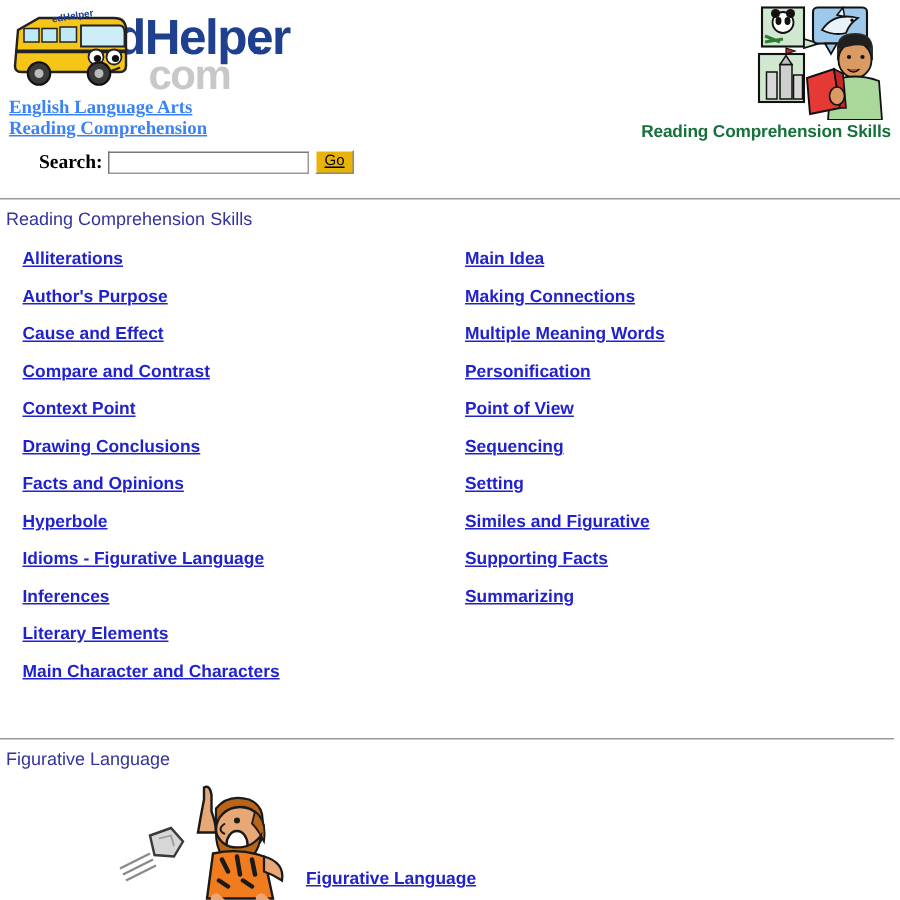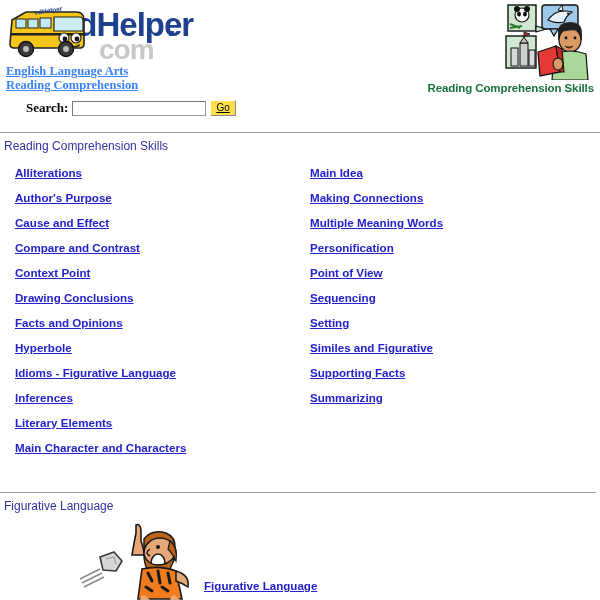--- a/index.html
+++ b/index.html
@@ -43,21 +43,21 @@
   .search-input {
     width: 134px; height: 15px;
     border: 1px solid #999; border-top-color:#767676; border-left-color:#767676;
     background: #fff; font-size: 11px; padding: 0 2px;
     font-family: "Liberation Sans", sans-serif;
   }
   .go-button {
     height: 16px; min-width: 24px;
     font-size: 10px; line-height: 1;
     font-family: "Liberation Sans", sans-serif;
-    background: #fde047;
+    background: #eab308;
     border: 1px solid #888;
     border-top-color: #fff; border-left-color: #fff;
     color: #000; padding: 0 5px; cursor: pointer; text-decoration: underline;
   }
 
   .hero {
     position: absolute; right: 4px; top: 2px;
     width: 116px; height: 78px;
   }
   .hero-caption {

